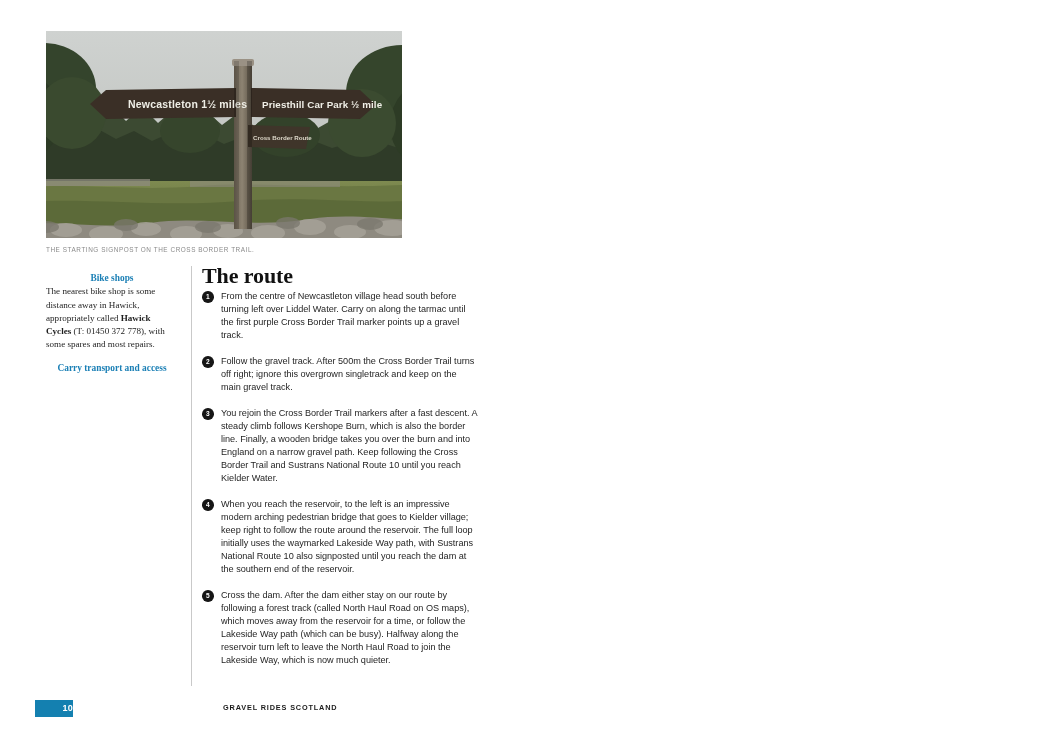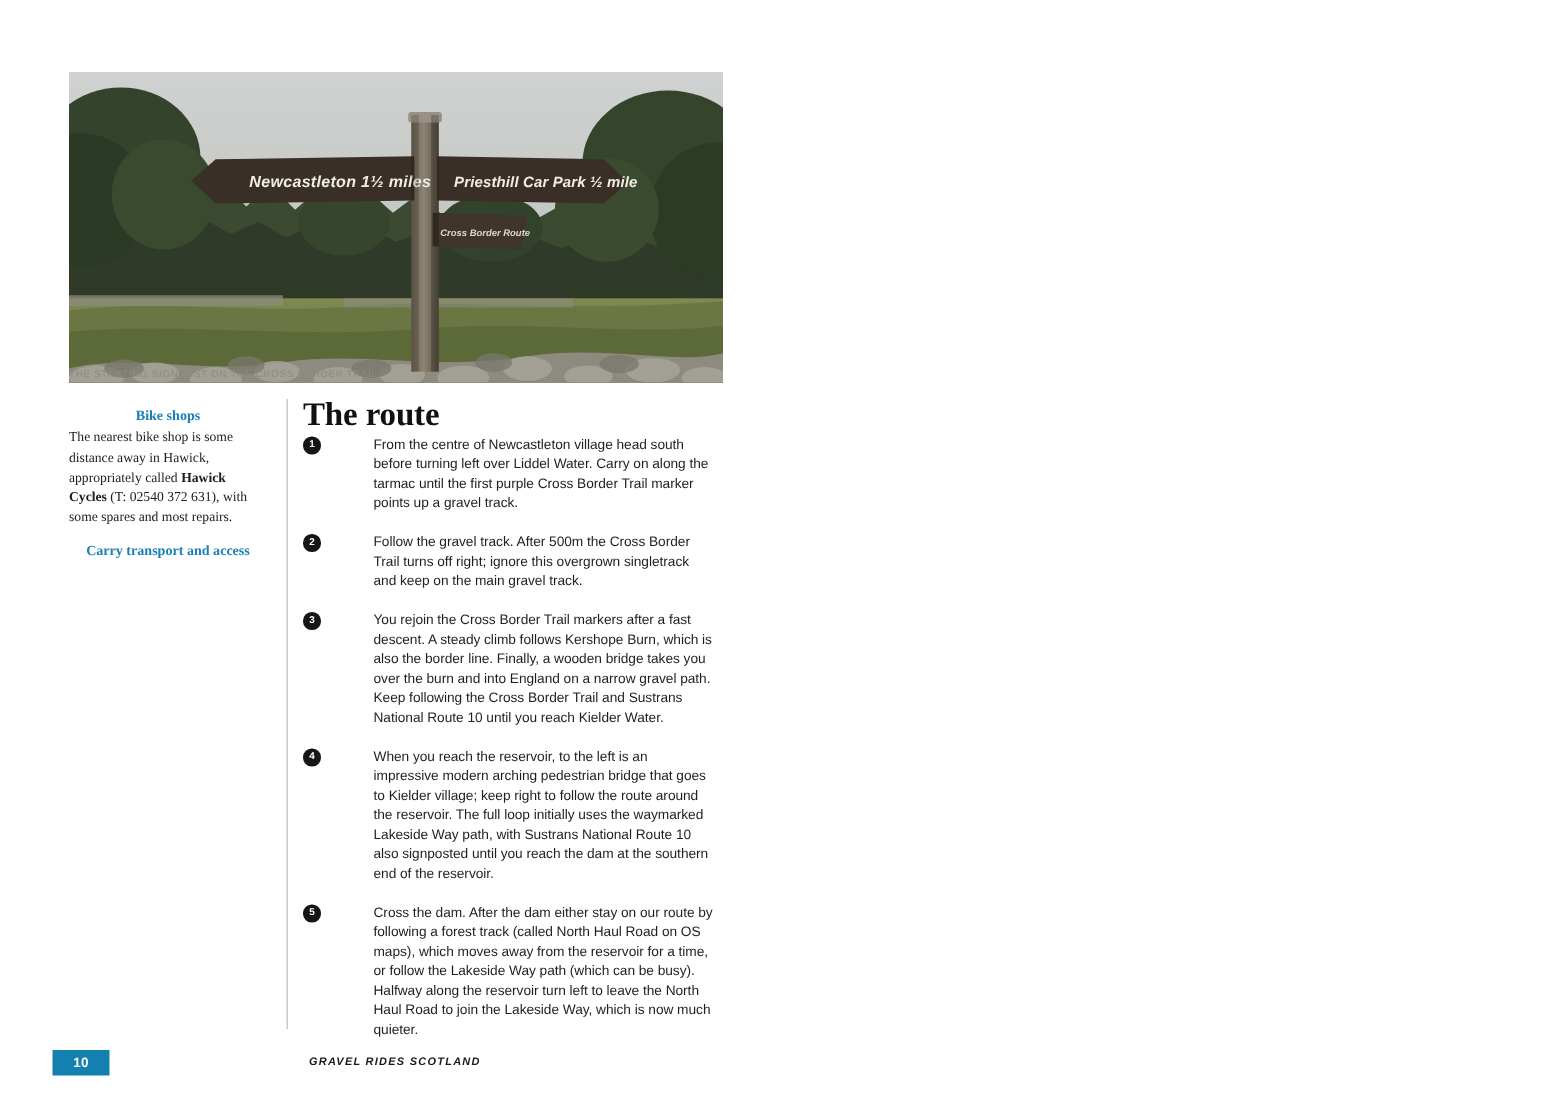--- a/index.html
+++ b/index.html
@@ -33,24 +33,23 @@
   .page-right { left: 520px; width: 520px; }
 
   
   .photo {
     position: absolute;
     overflow: hidden;
     background: #8d8f86;
   }
   .photo-left {
     left: 46px;
-    top: 48px;
-    width: 436px;
+    top: 31px;
+    width: 356px;
     height: 207px;
-    font-style: italic;
   }
 
   .photo svg { display: block; width: 100%; height: 100%; }
 
   .caption {
     position: absolute;
     font-family: "Liberation Sans", sans-serif;
     font-size: 6.4px;
     letter-spacing: 0.55px;
     color: #8a8a8a;
@@ -131,49 +130,49 @@
     background: #161616;
     color: #ffffff;
     font-family: "Liberation Sans", sans-serif;
     font-size: 6.6px;
     font-weight: bold;
     line-height: 11.6px;
     text-align: center;
     letter-spacing: -0.3px;
   }
 
-  .step-text { display: block; margin-left: 28px; }
+  .step-text { display: block; }
 
   
   .footer-badge {
     position: absolute;
     top: 700px;
     height: 17px;
     background: #1480b0;
     color: #ffffff;
     font-family: "Liberation Sans", sans-serif;
     font-size: 9px;
     font-weight: bold;
     line-height: 17px;
-    text-align: center;
+    text-align: right;
     letter-spacing: 0.2px;
   }
   .footer-badge-l { left: 35px;  width: 38px; }
 
   .footer-text {
     position: absolute;
     top: 703px;
     font-family: "Liberation Sans", sans-serif;
     font-size: 7.3px;
     font-weight: bold;
     letter-spacing: 0.85px;
     text-transform: uppercase;
     white-space: nowrap;
   }
-  .footer-text-l { left: 206px; color: #1b1b1b; font-style: italic; }
+  .footer-text-l { left: 223px; color: #1b1b1b; }
 </style>
 </head>
 <body>
 
 <div class="spread">
 
   <div class="page page-left">
 
     <div class="photo photo-left">
       <svg viewBox="0 0 428 207" preserveAspectRatio="xMidYMid slice">
@@ -254,21 +253,21 @@
       </svg>
     </div>
 
     <div class="caption caption-left">THE STARTING SIGNPOST ON THE CROSS BORDER TRAIL.</div>
 
     <div class="vrule vrule-l"></div>
 
     <div class="sidebar sidebar-left">
       <div class="sb-block">
         <div class="sb-head">Bike shops</div>
-        <p class="sb-p"><span>The nearest bike shop is some distance away in Hawick, appropriately called </span><span class="sb-b">Hawick Cycles</span><span> (T: 02540 372 631), with some spares and most repairs.</span></p>
+        <p class="sb-p"><span>The nearest bike shop is some distance away in Hawick, appropriately called </span><span class="sb-b">Hawick Cycles</span><span> (T: 01450 372 778), with some spares and most repairs.</span></p>
       </div>
       <div class="sb-block">
         <div class="sb-head">Carry transport and access</div>
       </div>
     </div>
 
     <div class="routecol routecol-l">
       <h2 class="route-title">The route</h2>
       <div>
           <div class="step">

